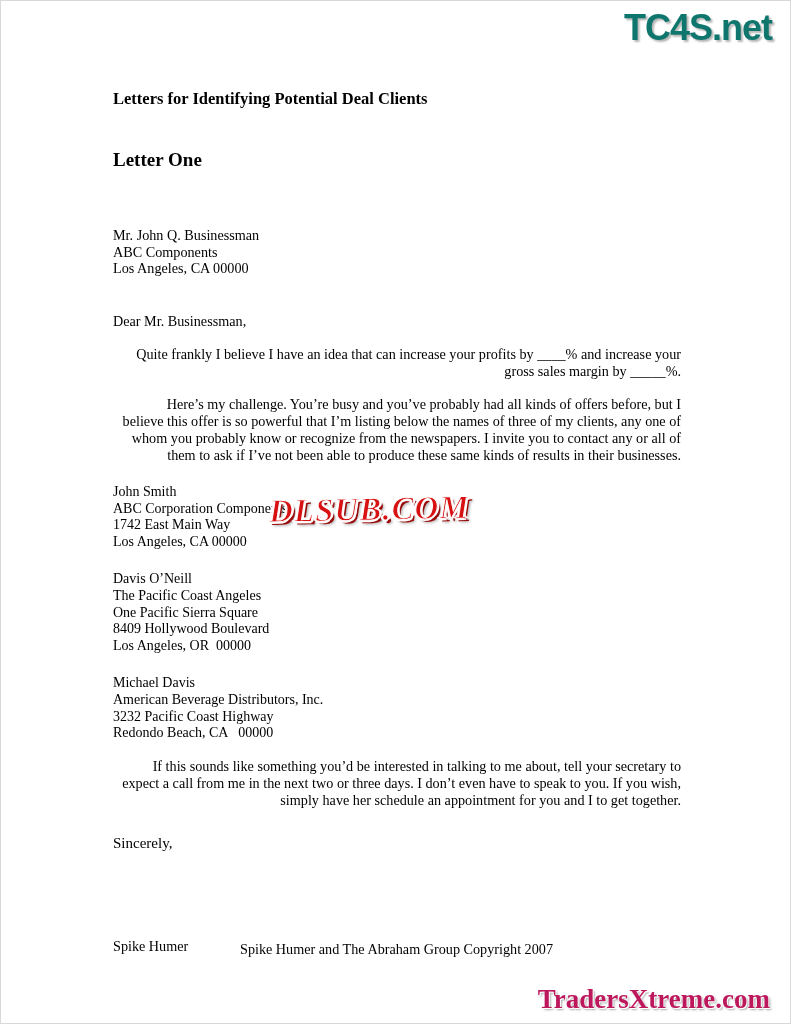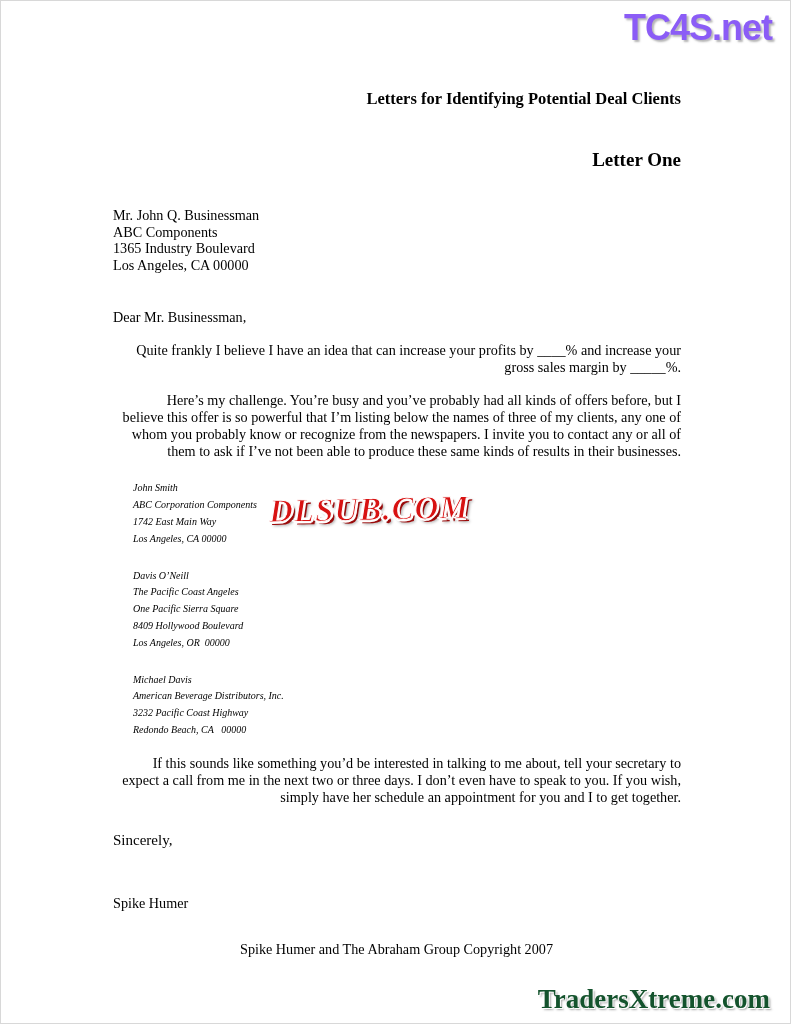--- a/index.html
+++ b/index.html
@@ -25,21 +25,21 @@
 
   
   .wm-topright {
     position: absolute;
     top: 6px;
     right: 18px;
     font-family: "Liberation Sans", sans-serif;
     font-weight: bold;
     font-size: 36px;
     letter-spacing: -1px;
-    color: #8b5cf6;
+    color: #0f766e;
     text-shadow: 2px 2px 2px rgba(120,120,120,0.55);
   }
   .wm-center {
     position: absolute;
     top: 490px;
     left: 268px;
     transform: rotate(-1.2deg);
     font-family: "Liberation Serif", serif;
     font-weight: bold;
     font-style: italic;
@@ -51,74 +51,72 @@
        2px 0 0 #ffffff, -2px 0 0 #ffffff, 0 2px 0 #ffffff, 0 -2px 0 #ffffff,
        3px 3px 0 #9a0b0b, 4px 4px 3px rgba(0,0,0,0.35);
   }
   .wm-bottom {
     position: absolute;
     bottom: 8px;
     right: 20px;
     font-family: "Liberation Serif", serif;
     font-weight: bold;
     font-size: 27px;
-    color: #14532d;
+    color: #be185d;
     text-shadow: 1px 1px 0 #ffffff, 2px 2px 2px rgba(90,90,90,0.5);
   }
 
   
   .doc {
     position: absolute;
     top: 88px;
     left: 112px;
     width: 568px;
   }
   .title {
-    text-align: right;
+    text-align: left;
     font-weight: bold;
     font-size: 16.5px;
     margin: 0 0 0 0;
   }
   .subtitle {
-    text-align: right;
+    text-align: left;
     font-weight: bold;
     font-size: 19px;
     margin: 40px 0 0 0;
   }
   .addr {
-    margin-top: 36px;
+    margin-top: 56px;
     font-size: 14.2px;
     line-height: 16.6px;
   }
   .addr div { white-space: pre; }
   .salutation {
     margin-top: 36px;
     font-size: 14.2px;
   }
   p.para {
     margin: 16px 0 0 0;
     font-size: 14.2px;
     line-height: 17px;
     text-align: right;
     text-indent: 22px;
   }
   .client-block {
     margin-top: 20px;
-    margin-left: 20px;
-    font-size: 10px;
+    font-size: 14px;
     line-height: 16.8px;
-    font-style: italic;
   }
   .client-block div { white-space: pre; }
   .closing {
     margin-top: 26px;
     font-size: 15px;
   }
   .signature {
-    margin-top: 46px;
+    margin-top: 86px;
     font-size: 14.2px;
   }
   .footer {
     position: absolute;
     top: 940px;
     left: 0;
     width: 791px;
     text-align: center;
     font-size: 14.2px;
   }
@@ -132,21 +130,20 @@
 
   <div class="doc">
 
     <div class="title">Letters for Identifying Potential Deal Clients</div>
 
     <div class="subtitle">Letter One</div>
 
     <div class="addr">
       <div>Mr. John Q. Businessman</div>
       <div>ABC Components</div>
-      <div>1365 Industry Boulevard</div>
       <div>Los Angeles, CA 00000</div>
     </div>
 
     <div class="salutation">Dear Mr. Businessman,</div>
 
     <p class="para">Quite frankly I believe I have an idea that can increase your profits by ____% and increase your gross sales margin by _____%.</p>
 
     <p class="para">Here’s my challenge.  You’re busy and you’ve probably had all kinds of offers before, but I believe this offer is so powerful that I’m listing below the names of three of my clients, any one of whom you probably know or recognize from the newspapers.  I invite you to contact any or all of them to ask if I’ve not been able to produce these same kinds of results in their businesses.</p>
 
     <div class="client-block">

